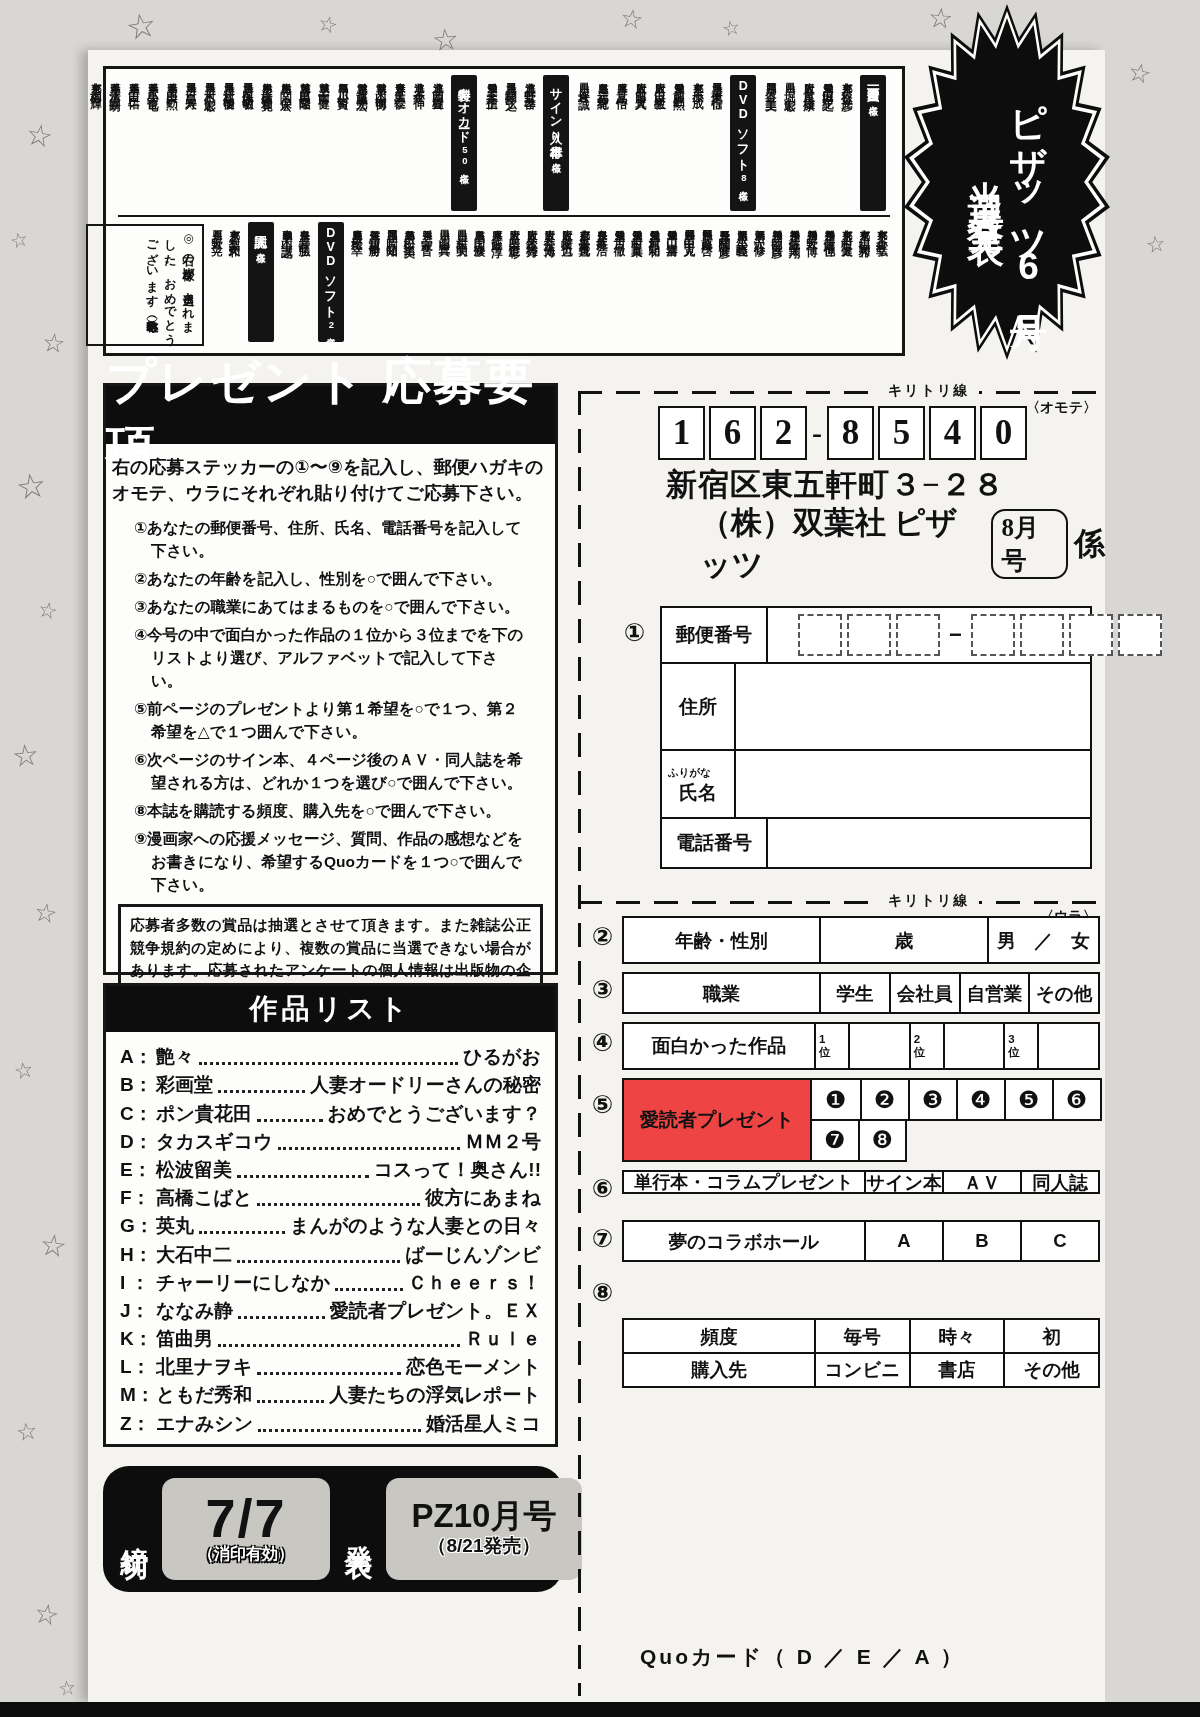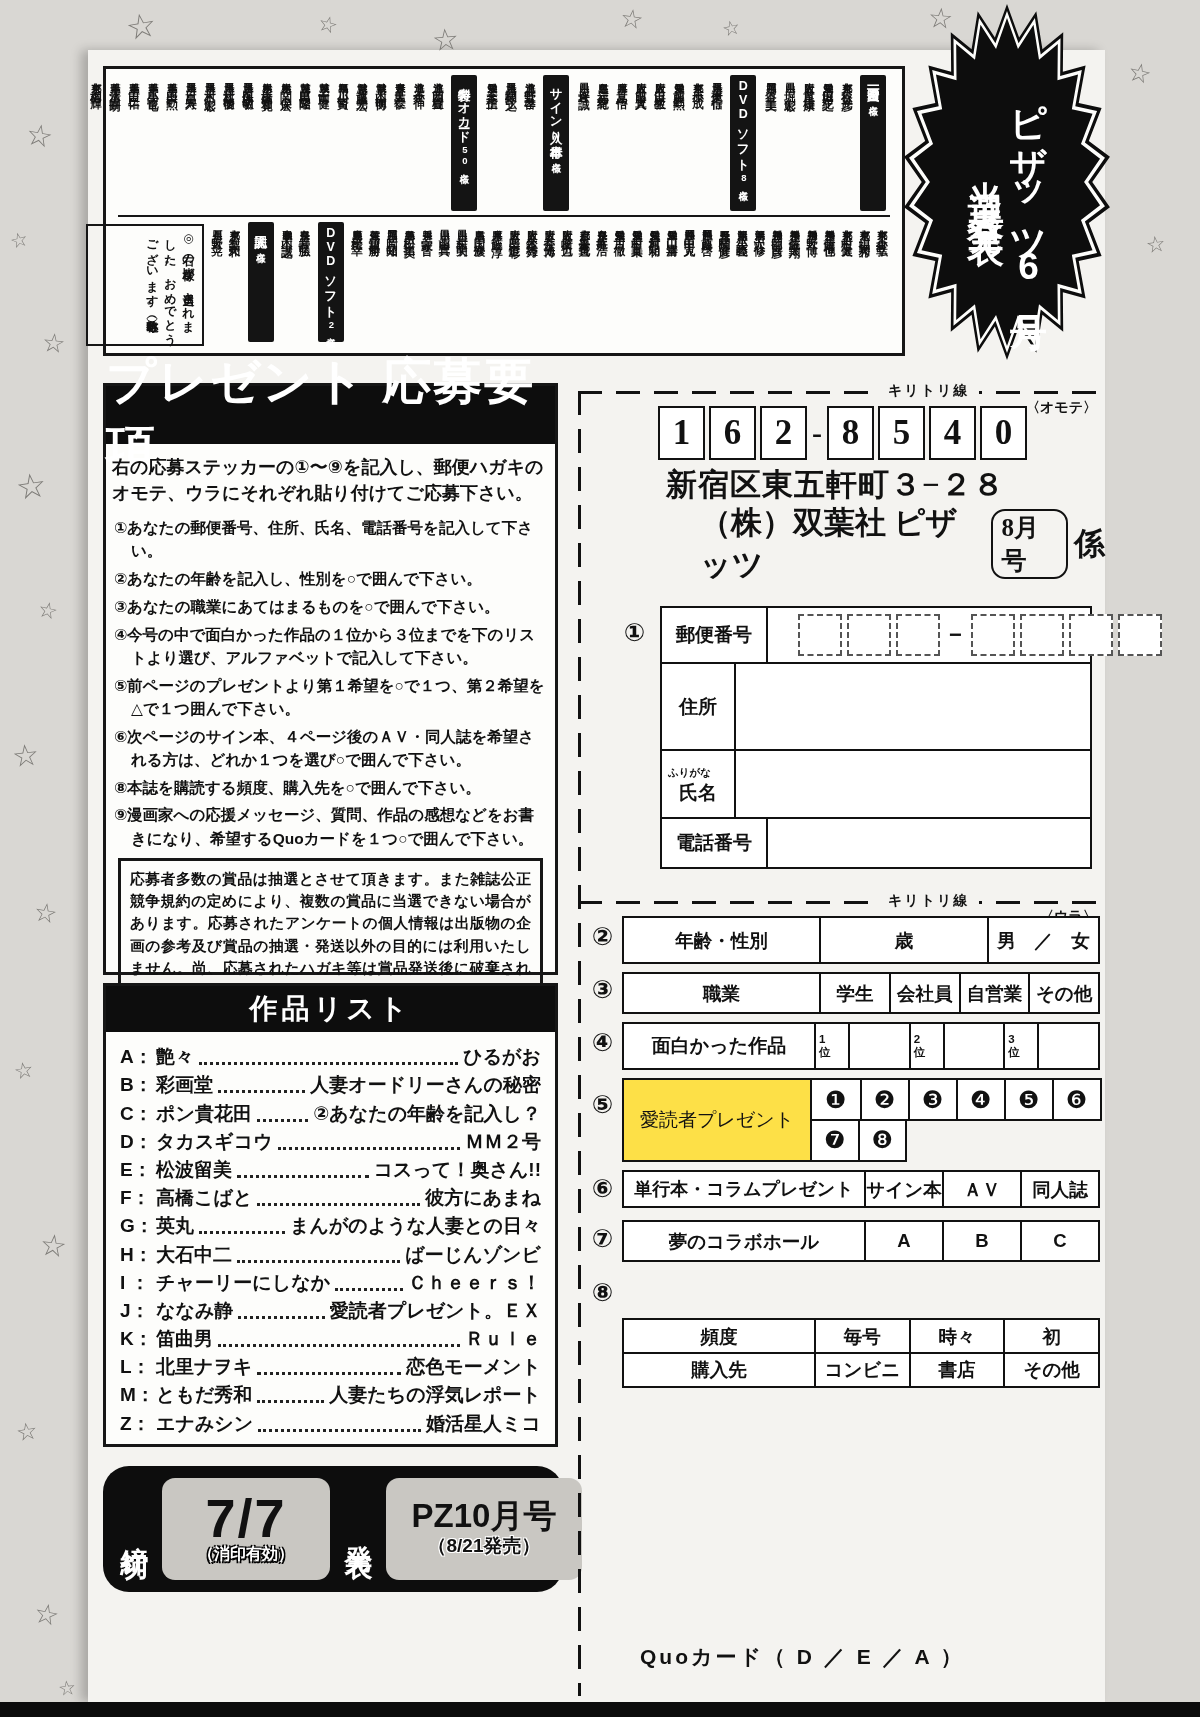--- a/index.html
+++ b/index.html
@@ -42,21 +42,21 @@
   .badge-col{writing-mode:vertical-rl;text-orientation:upright;color:#fff;font-weight:900;
              font-size:37px;line-height:1}
   .badge-col2{font-size:37px;letter-spacing:12px}
 
   
   .gbox{position:absolute;left:15px;top:333px;width:455px;height:592px;border:3px solid #161616;
         background:#fdfdfb;box-sizing:border-box}
   .gtitle{background:#0d0d0d;color:#fff;height:58px;display:flex;align-items:center;justify-content:center;
           font-size:49px;font-weight:900;letter-spacing:2px}
   .gintro{padding:10px 6px 4px;font-size:18px;font-weight:800;line-height:1.45}
-  .gitems{padding:6px 8px 0}
+  .gitems{padding:6px 28px 0}
   .g-item{font-size:15.5px;font-weight:600;line-height:1.5;margin-bottom:4.5px;
           padding-left:17px;text-indent:-17px}
   .gnotice{margin:8px 12px;border:3px solid #161616;padding:7px 9px;
            font-family:"Liberation Serif","DejaVu Serif",serif;font-weight:700;font-size:14.8px;
            line-height:1.5;text-align:justify}
 
   
   .wkbox{position:absolute;left:15px;top:933px;width:455px;height:464px;border:3px solid #161616;
          background:#fdfdfb;box-sizing:border-box}
   .wktitle{background:#0d0d0d;color:#fff;height:46px;display:flex;align-items:center;justify-content:center;
@@ -128,29 +128,29 @@
   .scell + .scell{border-left:2.5px solid #111}
   .s-label{flex:none}
   .opt{flex:1}
   .q2row{height:48px}.q2l{width:195px}.q2age{width:168px;justify-content:center}.q2g{flex:1}
   .q3row{height:42px}.q3l{width:195px}
   .q4row{height:48px}.q4l{width:190px;font-size:19px}
   .rankcell{width:34px;flex:none;font-size:11.5px;line-height:1.1;white-space:pre-line;text-align:left;
             justify-content:flex-start;padding-left:3px;align-items:center;display:flex}
   .rankblank{flex:1}
   .q5wrap{position:absolute;left:534px;display:flex}
-  .q5label{width:190px;height:84px;border:2.5px solid #111;background:#fde047;display:flex;align-items:center;
-           justify-content:center;font-size:19px;font-weight:400;box-sizing:border-box;flex:none}
+  .q5label{width:190px;height:84px;border:2.5px solid #111;background:#ef4444;display:flex;align-items:center;
+           justify-content:center;font-size:19px;font-weight:700;box-sizing:border-box;flex:none}
   .q5right{display:flex;flex-direction:column;margin-left:-2.5px}
   .q5r1{display:flex;border:2.5px solid #111;height:43px;box-sizing:border-box;background:#fff}
   .q5r2{display:flex;border:2.5px solid #111;height:43px;box-sizing:border-box;margin-top:-2.5px;
         background:#fff;width:97px}
   .q5cell{width:48px;display:flex;align-items:center;justify-content:center;font-size:24px;box-sizing:border-box}
   .q5cell + .q5cell{border-left:2.5px solid #111}
-  .q6row{height:38px}.q6l{width:240px;font-size:18px}
+  .q6row{height:24px}.q6l{width:240px;font-size:18px}
   .q7row{height:42px}.q7l{width:240px}
   .q8row{height:36px}.q8l{width:190px}
   .q9line{position:absolute;left:534px;font-size:20px;font-weight:600}
   .quoline{position:absolute;left:552px;top:1593px;font-size:21px;font-weight:600;letter-spacing:3px}
 </style>
 </head>
 <body>
 
 <div class="page">
 
@@ -294,21 +294,21 @@
         <div class="wkrow">
           <span class="wk-k">B：</span>
           <span class="wk-a">彩画堂</span>
           <span class="wk-l"></span>
           <span class="wk-t">人妻オードリーさんの秘密</span>
         </div>
         <div class="wkrow">
           <span class="wk-k">C：</span>
           <span class="wk-a">ポン貴花田</span>
           <span class="wk-l"></span>
-          <span class="wk-t">②あなたの年齢を記入し？</span>
+          <span class="wk-t">おめでとうございます？</span>
         </div>
         <div class="wkrow">
           <span class="wk-k">D：</span>
           <span class="wk-a">タカスギコウ</span>
           <span class="wk-l"></span>
           <span class="wk-t">ＭＭ２号</span>
         </div>
         <div class="wkrow">
           <span class="wk-k">E：</span>
           <span class="wk-a">松波留美</span>

